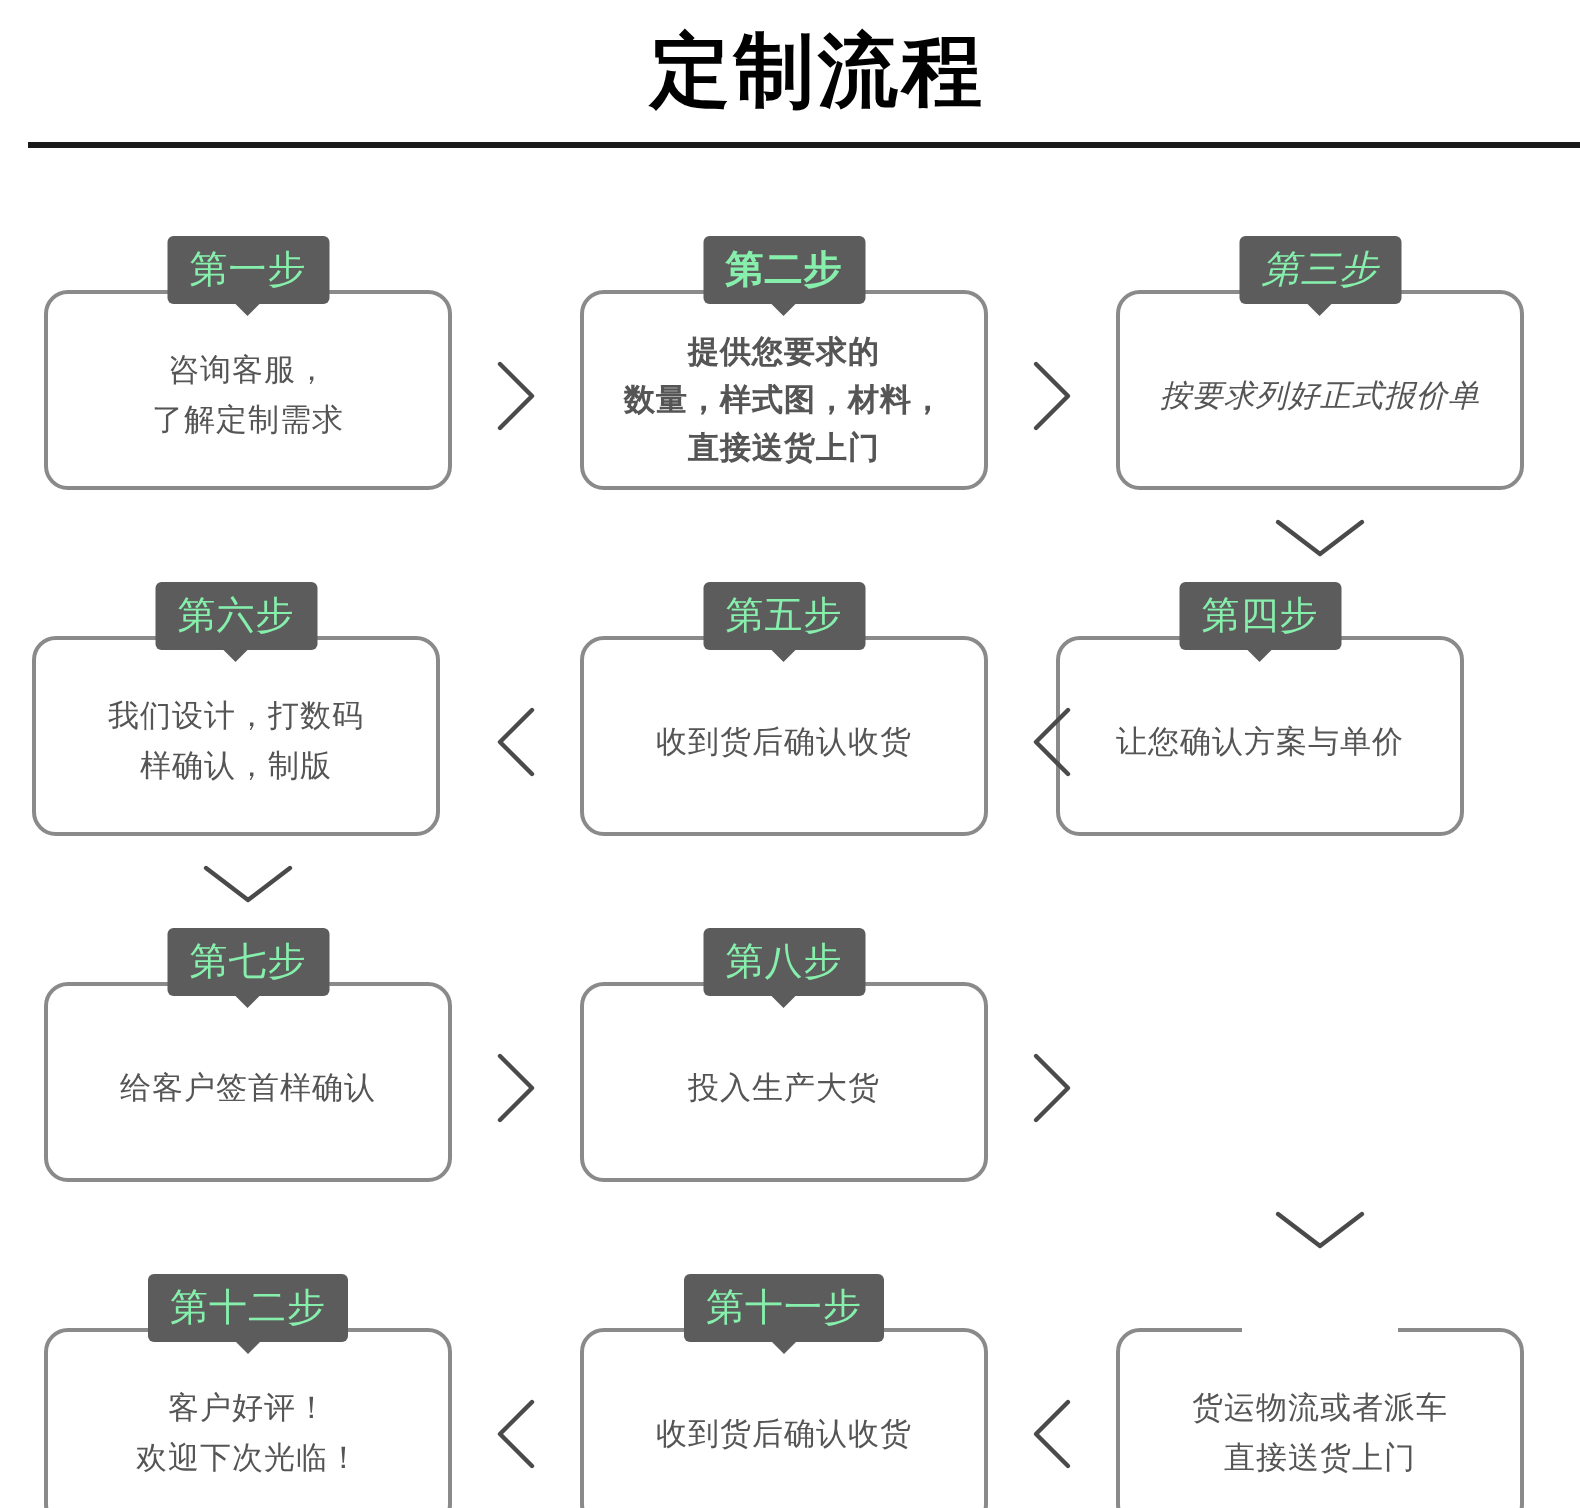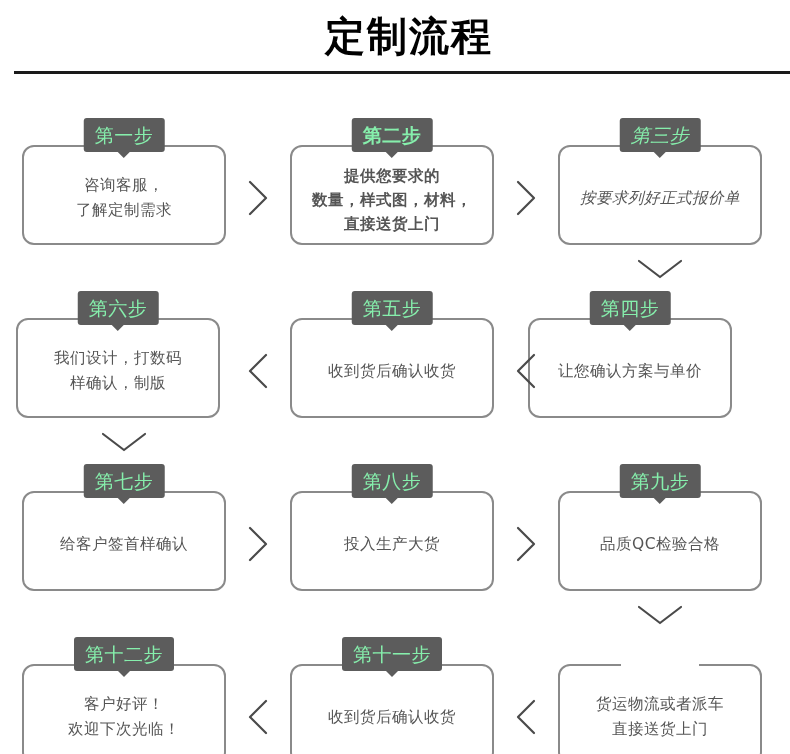--- a/index.html
+++ b/index.html
@@ -272,27 +272,20 @@
   </div>
 
   <div class="chev" style="left:513px; top:444px;">
     <span>
       <svg width="26" height="40" viewBox="0 0 26 40">
         <polyline points="5,4 21,20 5,36" fill="none" stroke="#4a4a4a" stroke-width="2.2" stroke-linecap="round" stroke-linejoin="round"></polyline>
       </svg>
     </span>
   </div>
 
-  <div class="card lines1" style="left:558px; top:411px;">
-    <div class="badge-mask"></div>
-    <div class="badge">第九步</div>
-    <div class="card-body">
-      <div class="card-line">品质QC检验合格</div>
-    </div>
-  </div>
 
   <div class="chev" style="left:635px; top:522px;">
     <span>
       <svg width="50" height="26" viewBox="0 0 50 26">
         <polyline points="4,5 25,21 46,5" fill="none" stroke="#4a4a4a" stroke-width="2.2" stroke-linecap="round" stroke-linejoin="round"></polyline>
       </svg>
     </span>
   </div>
 
   <div class="card lines2" style="left:22px; top:584px;">

